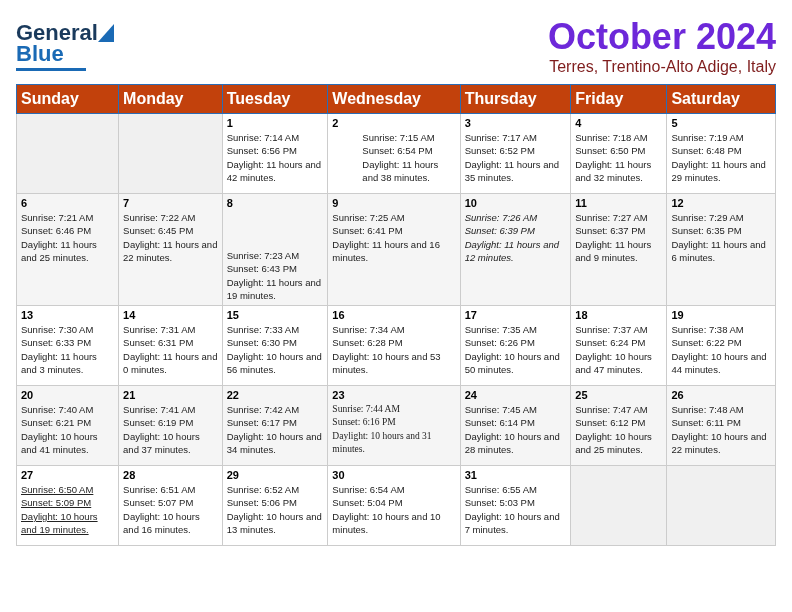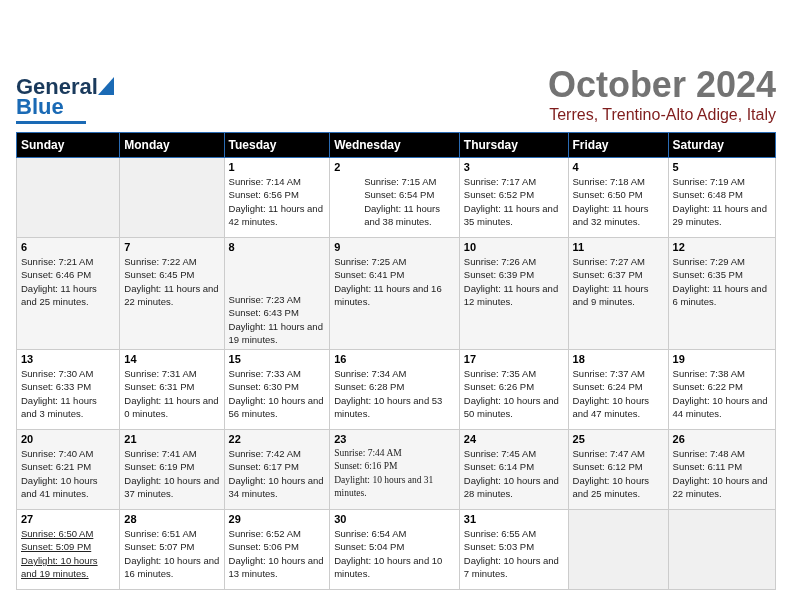--- a/index.html
+++ b/index.html
@@ -6,21 +6,21 @@
     body {
       font-family: Arial, sans-serif;
       background: #fff;
       width: 792px;
       min-height: 612px;
       padding: 16px;
     }
     .header {
       display: flex;
       justify-content: space-between;
-      align-items: flex-end;
+      align-items: center;
       margin-bottom: 8px;
     }
     .logo {
       display: flex;
       flex-direction: column;
       align-items: flex-start;
     }
     .logo-text {
       font-size: 22px;
       font-weight: bold;
@@ -31,40 +31,39 @@
       width: 70px;
       height: 3px;
       background: #1a6ab5;
       margin-top: 2px;
     }
     .title-block {
       text-align: right;
     }
     .title-block h1 {
       font-size: 36px;
-      color: #737373;
+      color: #6d28d9;
       font-weight: bold;
-      margin-top: 48px;
     }
     .title-block h2 {
       font-size: 16px;
       color: #7f1d1d;
       font-weight: normal;
     }
     table {
       width: 100%;
       border-collapse: collapse;
       font-size: 10px;
     }
     thead tr th {
-      background: #000000;
+      background: #c2410c;
       color: #fff;
       padding: 5px 4px;
       text-align: left;
-      font-size: 12px;
+      font-size: 16px;
       font-weight: bold;
       border: 1px solid #2a6cb5;
     }
     tbody tr td {
       border: 1px solid #ccc;
       padding: 3px 4px;
       vertical-align: top;
       min-height: 70px;
       height: 80px;
     }
@@ -178,21 +177,21 @@
 Daylight: 11 hours and 19 minutes.</div>
         </td>
         <td>
           <span class="day-num">9</span>
           <div class="day-detail" style="white-space: pre-line;">Sunrise: 7:25 AM
 Sunset: 6:41 PM
 Daylight: 11 hours and 16 minutes.</div>
         </td>
         <td>
           <span class="day-num">10</span>
-          <div class="day-detail" style="white-space: pre-line;">Sunrise: 7:26 AM
+          <div class="day-detail" style="white-space: pre-line; font-style: italic;">Sunrise: 7:26 AM
 Sunset: 6:39 PM
 Daylight: 11 hours and 12 minutes.</div>
         </td>
         <td>
           <span class="day-num">11</span>
           <div class="day-detail" style="white-space: pre-line;">Sunrise: 7:27 AM
 Sunset: 6:37 PM
 Daylight: 11 hours and 9 minutes.</div>
         </td>
         <td>

